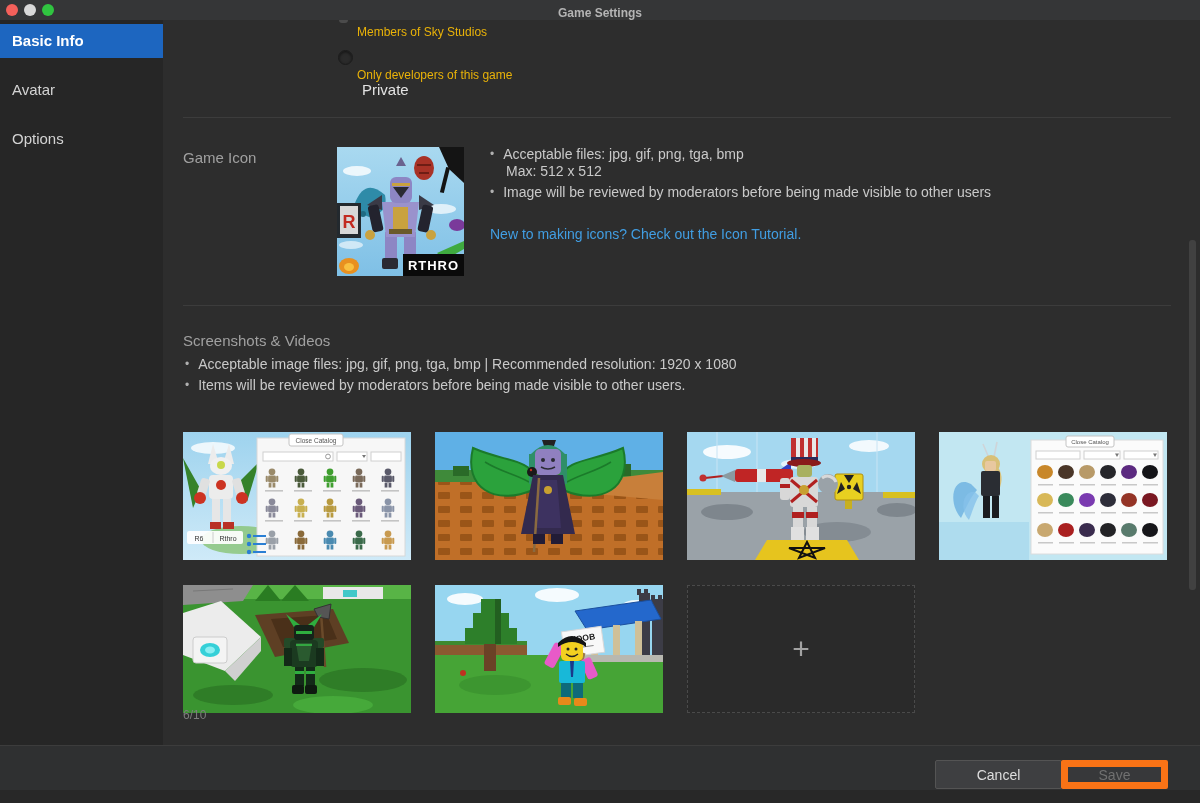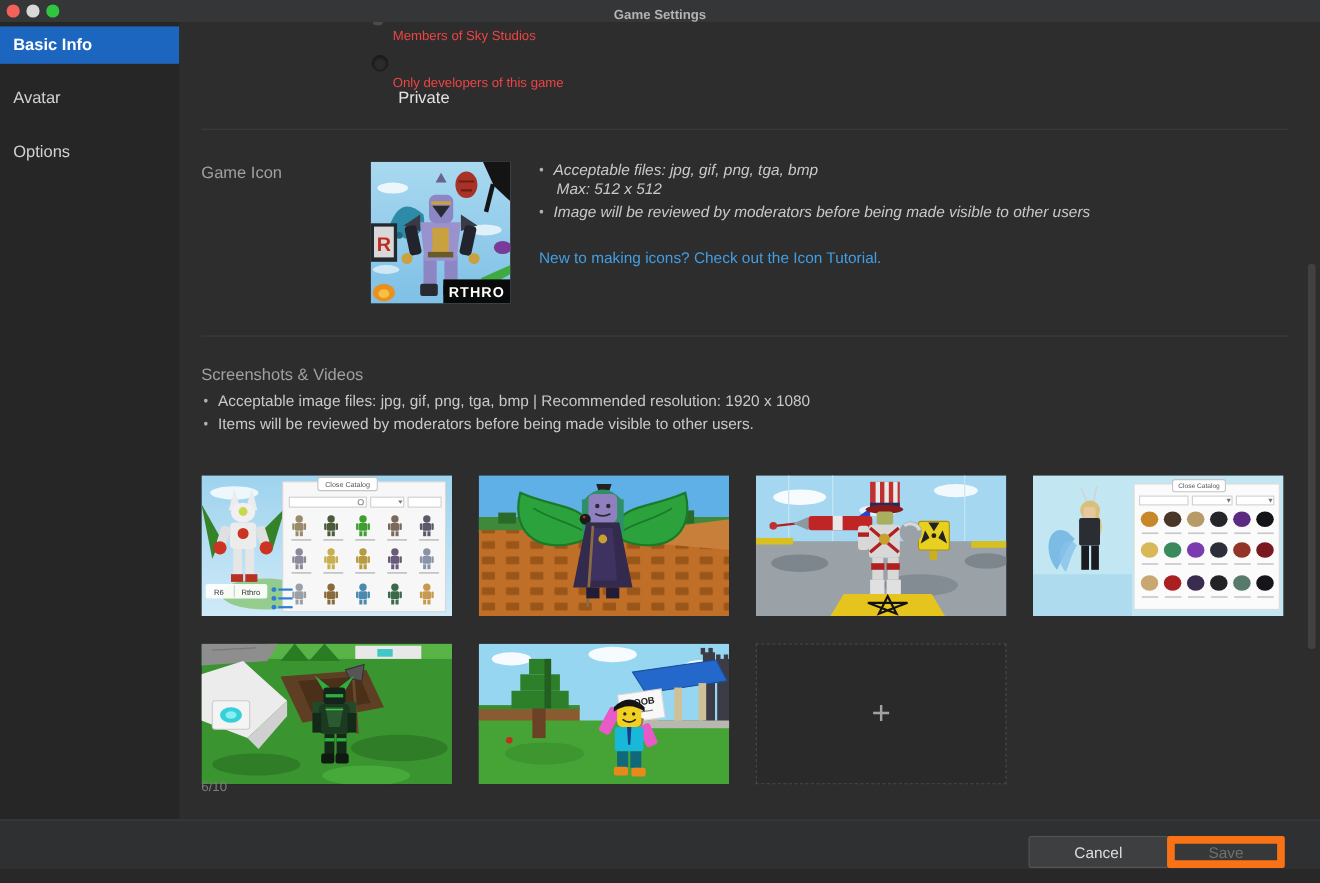--- a/index.html
+++ b/index.html
@@ -17,21 +17,21 @@
   
   .sidebar { position:absolute; left:0; top:20px; width:163px; height:725px;
              background:#262626; padding-top:4px; display:flex; flex-direction:column; gap:15px; }
   .nav-item { height:34px; line-height:34px; padding-left:12px; font-size:15px;
               color:#d3d3d3; cursor:default; }
   .nav-item.active { background:#1d66c0; color:#ffffff; font-weight:bold; }
 
   
   .content { position:absolute; left:163px; top:20px; width:1037px; height:725px; background:#2d2d2d; }
   .divider { position:absolute; left:20px; width:988px; height:1px; background:#3c3c3c; }
-  .muted { color:#ef4444; font-size:12px; position:absolute; }
+  .muted { color:#eab308; font-size:12px; position:absolute; }
   .radio-fragment { position:absolute; left:176px; top:0; width:9px; height:3px;
                     background:#4b4b4b; border-radius:0 0 5px 5px; }
   .radio { position:absolute; left:175px; top:30px; width:15px; height:15px; border-radius:50%;
            background:#2b2b2b; border:1px solid #1b1b1b; box-shadow:inset 0 1px 3px rgba(0,0,0,.6); }
   .opt-label { position:absolute; left:199px; top:29px; font-size:15px; color:#e3e3e3;margin-top:32px; }
 
   .section-label { position:absolute; font-size:15px; color:#a0a0a0; }
   .icon-thumb { position:absolute; left:174px; top:127px; width:127px; height:129px; cursor:pointer; }
   .icon-thumb svg { display:block; }
 
@@ -160,21 +160,21 @@
         <polygon points="59,19 69,19 64,10" fill="#6a628f"></polygon>
         <rect x="53" y="30" width="22" height="26" rx="6" fill="#8d86c4"></rect>
         <polygon points="56,40 72,40 64,51" fill="#2a2a33"></polygon>
         <rect x="55" y="36" width="18" height="3" fill="#c9a23f"></rect>
 
         <rect x="66" y="107" width="61" height="22" fill="#0a0a0a"></rect>
         <text x="96.5" y="123" font-size="13" font-weight="bold" fill="#ffffff" text-anchor="middle" letter-spacing="1">RTHRO</text>
       </svg>
     </div>
 
-    <div class="bullets" style="left:327px; top:127px; width:660px;font-style:italic;">
+    <div class="bullets" style="left:327px; top:127px; width:660px;">
       <div class="bullet-row">
           <span>Acceptable files: jpg, gif, png, tga, bmp</span>
         </div>
       <div class="bullet-sub">Max: 512 x 512</div>
       <div class="bullet-row">
           <span>Image will be reviewed by moderators before being made visible to other users</span>
         </div>
     </div>
 
     <div class="tutorial-link">New to making icons? Check out the Icon Tutorial.</div>

